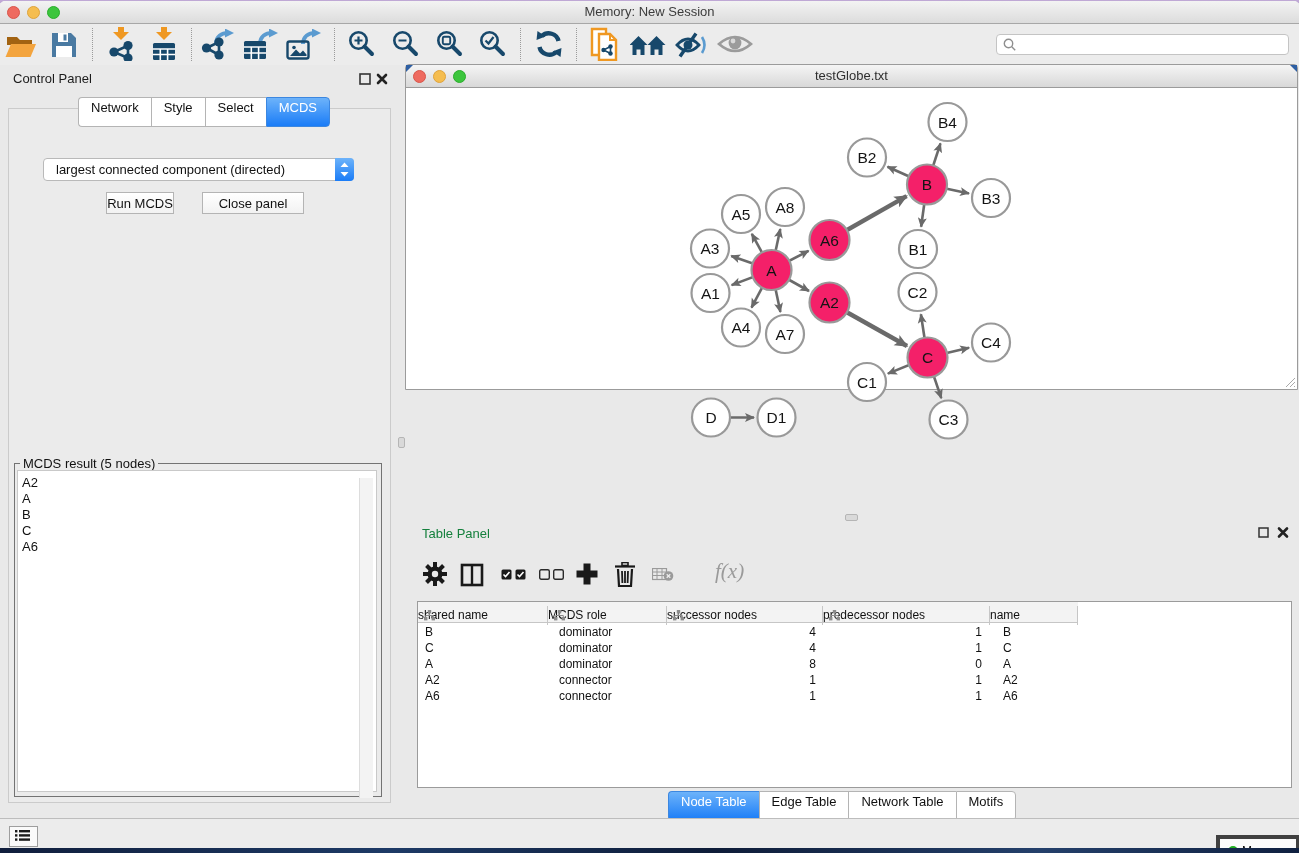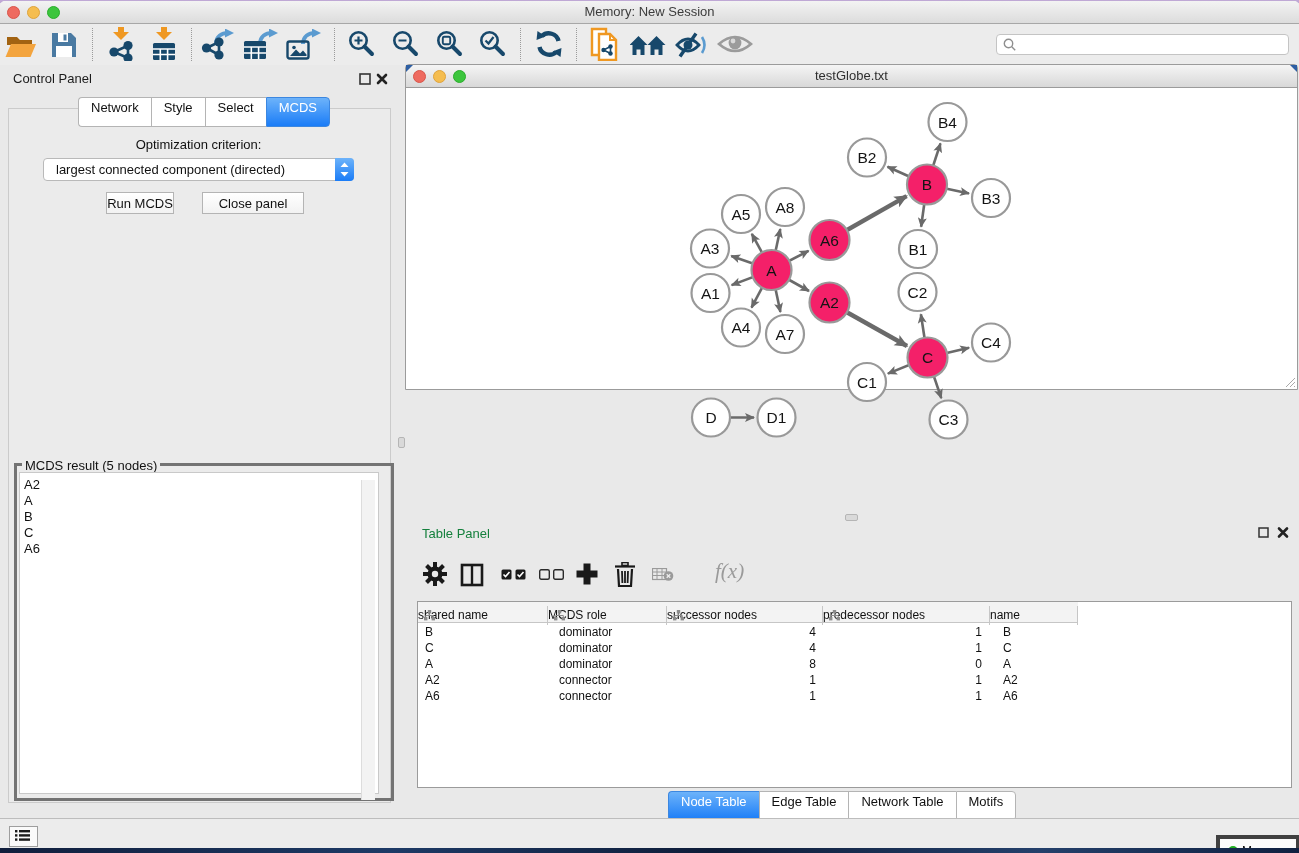--- a/index.html
+++ b/index.html
@@ -23,21 +23,21 @@
 .tab.first{border-radius:4px 0 0 4px;}
 .tab.last{border-right:1px solid #b4b4b4;border-radius:0 4px 4px 0;}
 .tab.sel{background:linear-gradient(#6db3fa,#1a7cf7);border-color:#3c87e0;color:#fff;}
 #cptabs{left:78px;top:96px;}
 #optlabel{left:0;top:136px;width:397px;text-align:center;font-size:13px;color:#111;}
 #dropdown{left:43px;top:157px;width:311px;height:23px;background:#fff;border:1px solid #b9b9b9;border-radius:4px;font-size:13px;color:#111;line-height:22px;padding-left:12px;box-sizing:border-box;}
 #ddbtn{right:-1px;top:-1px;width:19px;height:23px;background:linear-gradient(#6db3fa,#1a7cf7);border-radius:0 4px 4px 0;}
 .btn{height:22px;background:linear-gradient(#ffffff,#f2f2f2);border:1px solid #b4b4b4;border-radius:0;font-size:13px;color:#111;text-align:center;line-height:21px;box-sizing:border-box;}
 #runbtn{left:106px;top:191px;width:68px;}
 #closebtn{left:202px;top:191px;width:102px;}
-#fieldset{left:14px;top:462px;width:366px;height:332px;border:3px solid #737373;padding-left:8px;}
+#fieldset{left:14px;top:462px;width:366px;height:332px;border:1px solid #737373;}
 #fslegend{left:5px;top:-8px;background:#ebebeb;padding:0 3px;font-size:13px;color:#111;}
 #fslist{left:2px;top:6px;width:360px;height:322px;background:#fff;border:1px solid #c9c9c9;box-sizing:border-box;font-size:13px;color:#111;padding-top:4px;}
 #fsscroll{right:3px;top:7px;width:13px;height:320px;background:#f3f3f3;border-left:1px solid #ddd;}
 .li{height:16px;line-height:16px;padding-left:4px;}
 
 #netframe{left:405px;top:63px;width:893px;height:326px;background:#fff;border:1px solid #9b9b9b;border-radius:4px 4px 0 0;box-sizing:border-box;}
 #nettitle{left:0;top:0;width:891px;height:22px;background:linear-gradient(#f5f5f5,#d8d8d8);border-bottom:1px solid #9b9b9b;border-radius:4px 4px 0 0;}
 #netname{width:100%;text-align:center;font-size:13px;color:#2e2e2e;line-height:22px;}
 
 #tptitle{left:422px;top:525px;font-size:13px;color:#15803d;}
@@ -203,21 +203,20 @@
       <rect x="1" y="2" width="10" height="10" fill="none" stroke="#333" stroke-width="1.6"></rect>
       <path d="M19 3 L27 11 M27 3 L19 11" stroke="#222" stroke-width="2.6" stroke-linecap="round"></path>
     </svg>
   <div class="abs" id="cpbox"></div>
   <div class="abs tabrow" id="cptabs">
     <div class="tab first">Network</div>
       <div class="tab">Style</div>
       <div class="tab">Select</div>
       <div class="tab last sel">MCDS</div>
   </div>
-  <div class="abs" id="optlabel">Optimization criterion:</div>
   <div class="abs" id="dropdown">largest connected component (directed)
     <div class="abs" id="ddbtn"><svg width="19" height="23" viewBox="0 0 19 23">
           <path d="M9.5 4.5 L13.5 9 L5.5 9 Z" fill="#fff"></path>
           <path d="M9.5 18.5 L13.5 14 L5.5 14 Z" fill="#fff"></path>
         </svg></div>
   </div>
   <div class="abs btn" id="runbtn">Run MCDS</div>
   <div class="abs btn" id="closebtn">Close panel</div>
   <div class="abs" id="fieldset">
     <div class="abs" id="fslegend">MCDS result (5 nodes)</div>

